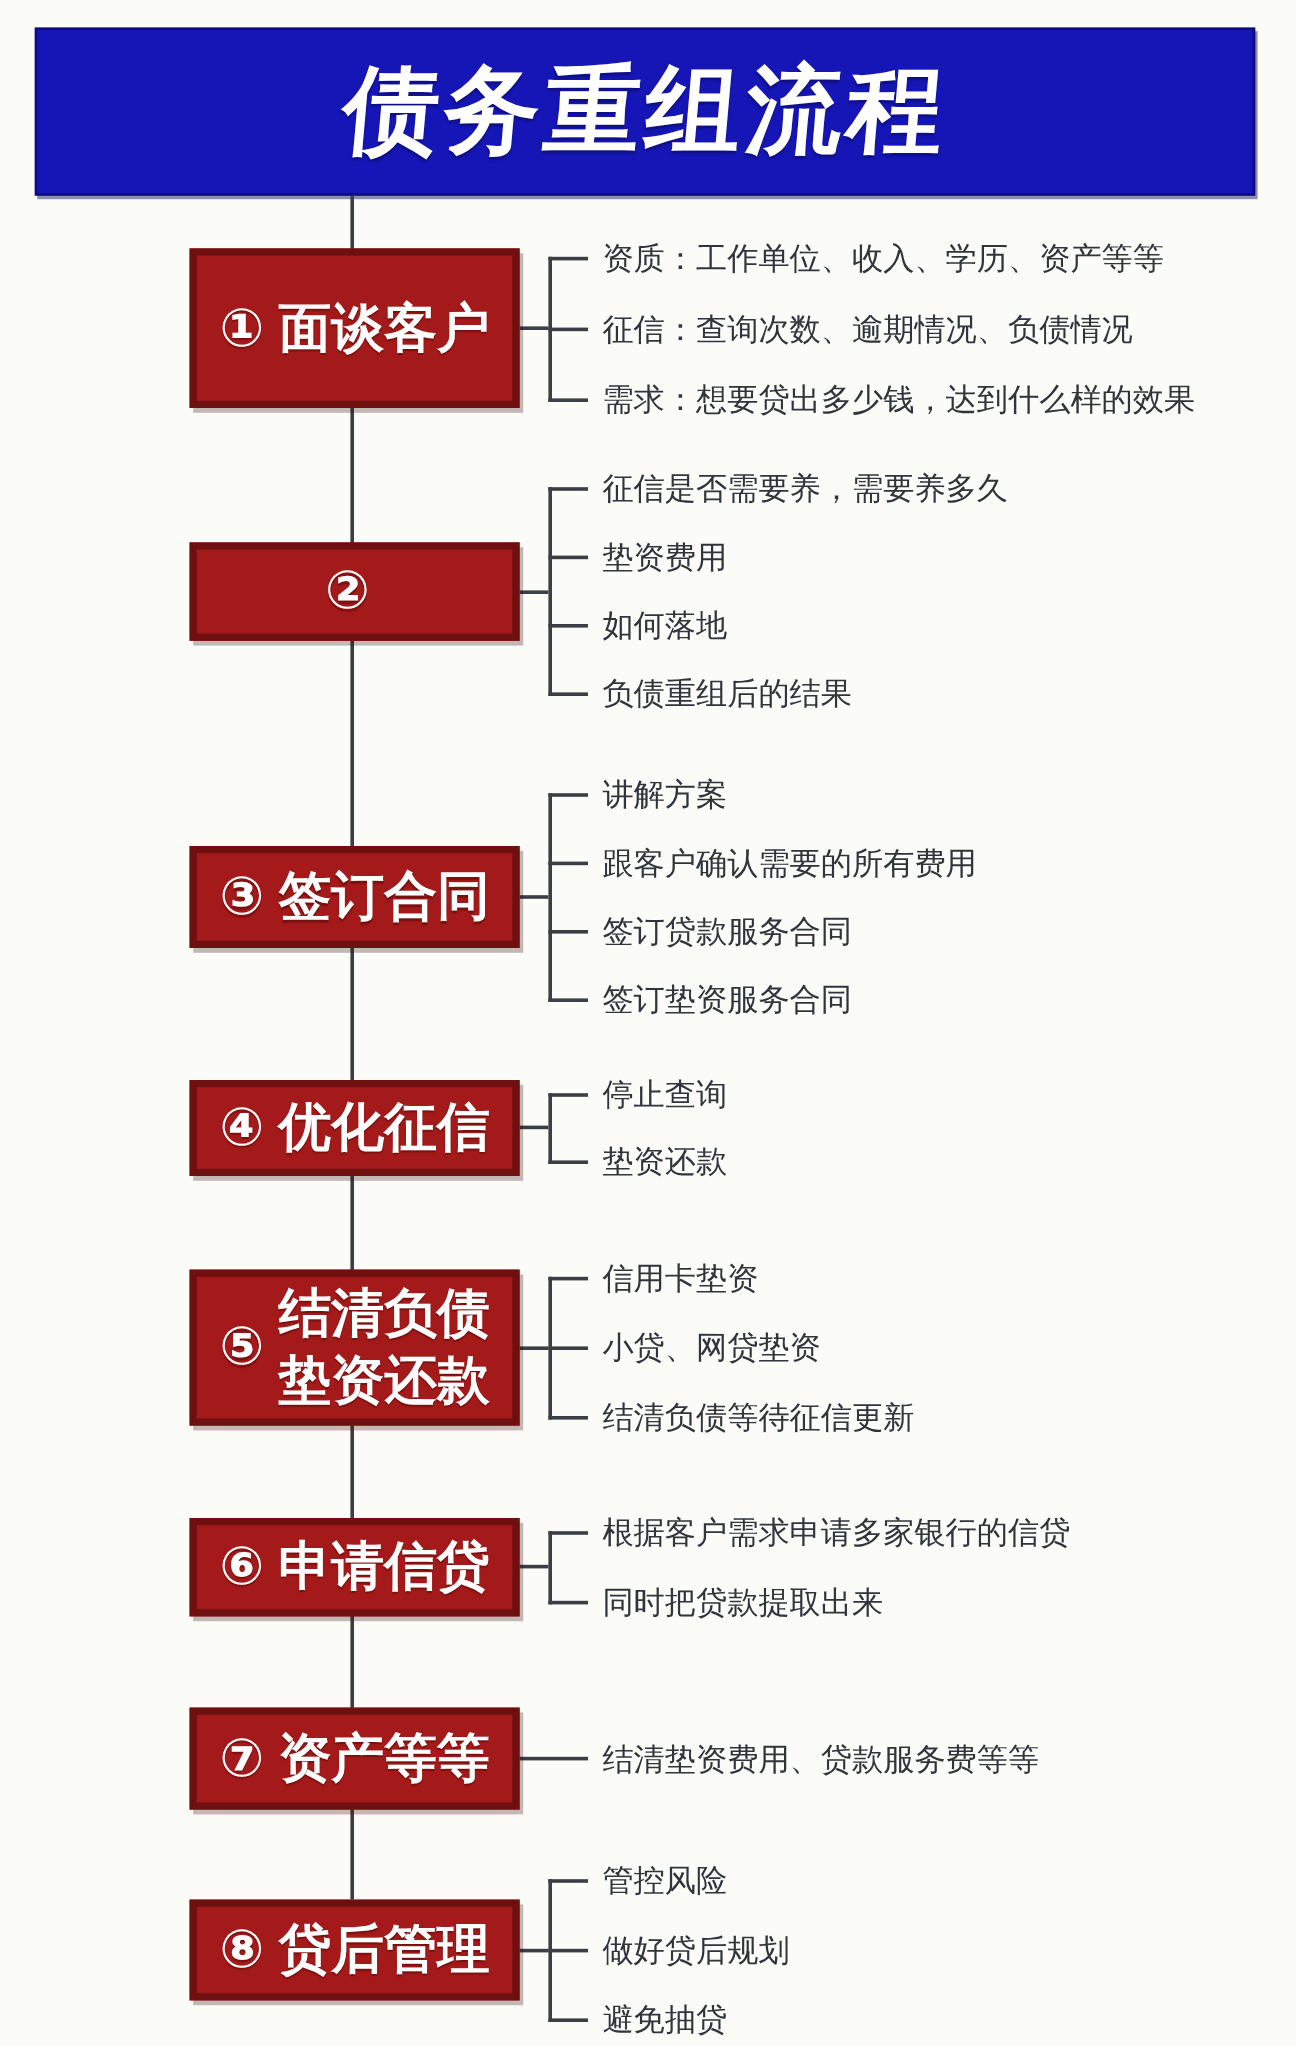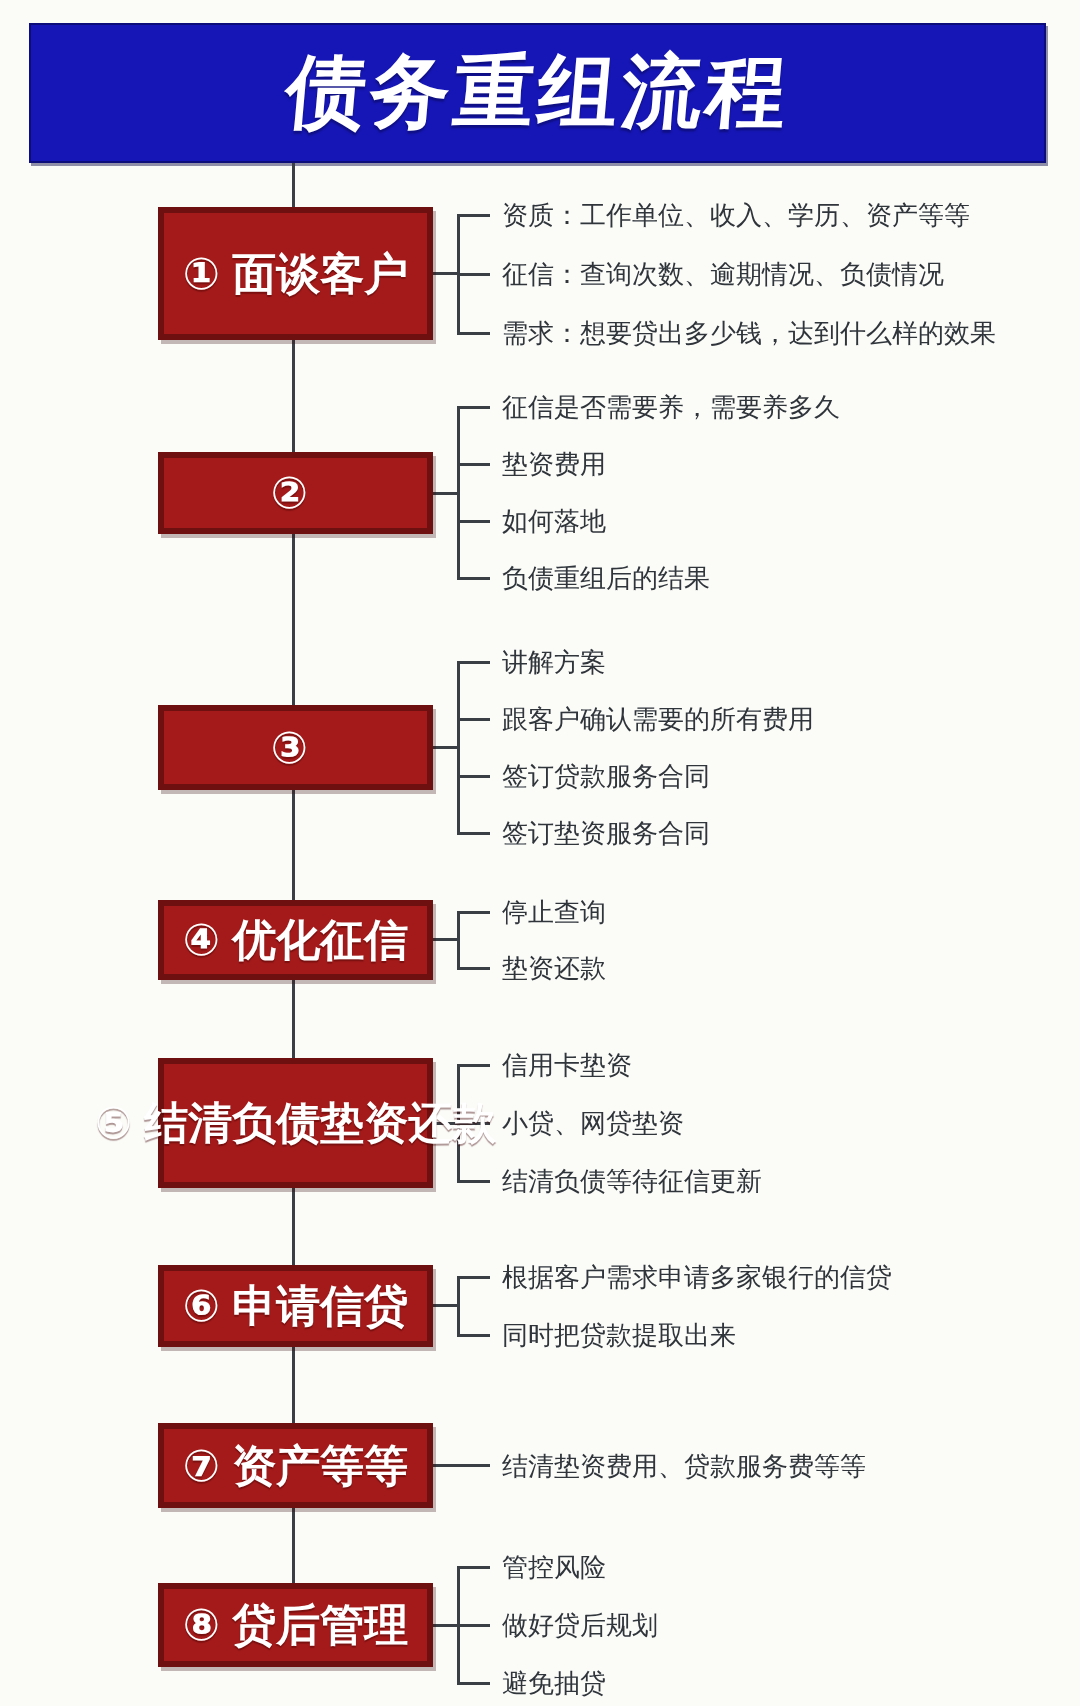--- a/index.html
+++ b/index.html
@@ -37,21 +37,21 @@
     border:6px solid #6e1010;
     box-shadow:3px 4px 0 rgba(50,8,8,.28);
     box-sizing:border-box;
     display:flex;align-items:center;justify-content:center;
     z-index:2;
   }
   .box .num{
     color:#ffffff;font-size:44px;font-weight:bold;line-height:1;
     margin-right:12px;text-shadow:0 2px 1px rgba(60,0,0,.4);
   }
-  .label-lines{display:flex;flex-direction:row;}
+  .label-lines{display:flex;flex-direction:column;}
   .label-line{
     color:#ffffff;font-size:44px;font-weight:bold;line-height:56px;
     text-shadow:0 2px 1px rgba(60,0,0,.4);white-space:nowrap;
   }
   .box.single .label-line{line-height:1;}
   
   .hline{position:absolute;height:3px;background:#3a3f45;}
   .vline{position:absolute;width:3px;background:#3a3f45;}
   
   .item{
@@ -105,20 +105,23 @@
 
   <div>
     <div class="hline" style="left:433px;top:746px;width:24px"></div>
     <div class="vline" style="left:457px;top:661px;height:174px"></div>
     <div class="hline" style="left:457px;top:661px;width:33px"></div>
     <div class="hline" style="left:457px;top:718px;width:33px"></div>
     <div class="hline" style="left:457px;top:775px;width:33px"></div>
     <div class="hline" style="left:457px;top:832px;width:33px"></div>
     <div class="box single" style="top:705px;height:85px">
       <span class="num">③</span>
+      <span class="label-lines">
+        <span class="label-line">签订合同</span>
+      </span>
     </div>
     <div class="item" style="top:641px">讲解方案</div>
     <div class="item" style="top:698px">跟客户确认需要的所有费用</div>
     <div class="item" style="top:755px">签订贷款服务合同</div>
     <div class="item" style="top:812px">签订垫资服务合同</div>
   </div>
 
   <div>
     <div class="hline" style="left:433px;top:938px;width:24px"></div>
     <div class="vline" style="left:457px;top:911px;height:59px"></div>

